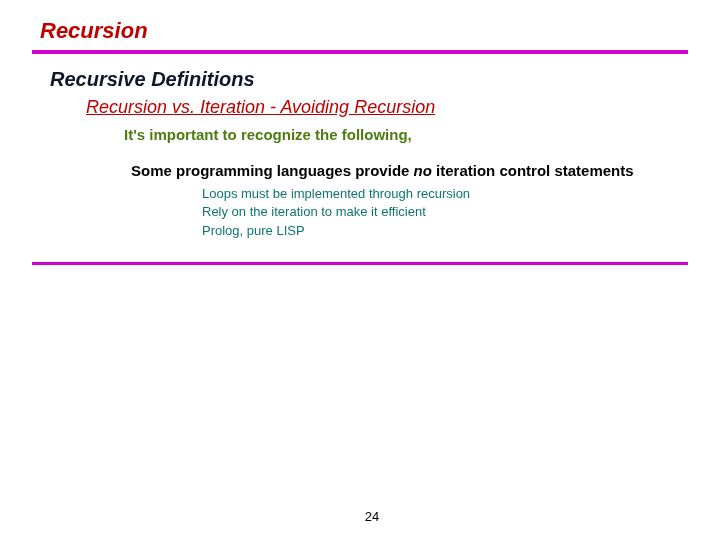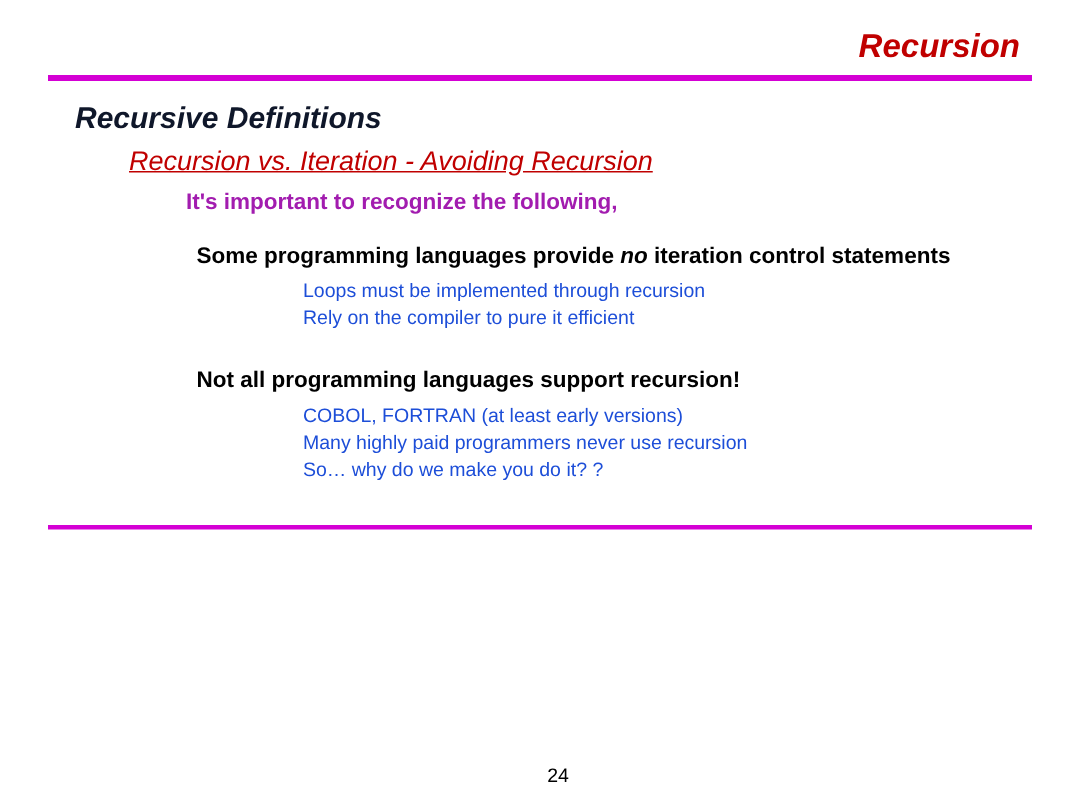--- a/index.html
+++ b/index.html
@@ -1,25 +1,25 @@
 <!DOCTYPE html>
 <html><head>
 <meta charset="utf-8">
 <style>
   * { box-sizing: border-box; margin: 0; padding: 0; }
   html, body { width: 720px; height: 540px; background: #fff; font-family: Arial, Helvetica, sans-serif; }
   .slide { width: 720px; height: 540px; position: relative; padding: 18px 40px 0 40px; }
-  .title { text-align: right; font-size: 22px; font-weight: bold; font-style: italic; color: #c00000; margin-bottom: 6px; }
+  .title { text-align: left; font-size: 22px; font-weight: bold; font-style: italic; color: #c00000; margin-bottom: 6px; }
   .hr-top { height: 4px; background: #d400d4; margin: 0 -8px 14px -8px; }
   .section { font-size: 20px; font-weight: bold; font-style: italic; color: #0f172a; margin-left: 10px; margin-bottom: 6px; }
   .subsection { font-size: 18px; font-style: italic; color: #c00000; margin-left: 46px; margin-bottom: 8px; text-decoration: underline; }
-  .lead { font-size: 15px; font-weight: bold; color: #a21caf; margin-left: 84px; margin-bottom: 18px; }
+  .lead { font-size: 15px; font-weight: bold; color: #4d7c0f; margin-left: 84px; margin-bottom: 18px; }
   .point { font-size: 15px; font-weight: bold; color: #000; margin-left: 91px; margin-right: 40px; line-height: 1.35; margin-bottom: 4px; }
   .point .em { font-style: italic; }
-  .sub { font-size: 13px; color: #1d4ed8; margin-left: 162px; line-height: 1.4; }
+  .sub { font-size: 13px; color: #0f766e; margin-left: 162px; line-height: 1.4; }
   .block1 { margin-bottom: 22px; }
   .block2 { margin-bottom: 28px; }
   .hr-bot { height: 3px; background: #d400d4; margin: 0 -8px 0 -8px; }
   .pagenum { position: absolute; bottom: 16px; left: 12px; width: 720px; text-align: center; font-size: 13px; color: #000; }
 </style>
 </head>
 <body>
 
 <div class="slide">
   <div class="title">Recursion</div>
@@ -28,25 +28,20 @@
   <div class="section">Recursive Definitions</div>
   <div class="subsection">Recursion vs. Iteration - Avoiding Recursion</div>
 
   <div class="lead">It's important to recognize the following,</div>
 
   <div class="block1">
     <div class="point">
       <span>Some programming languages provide </span><span class="em">no</span><span> iteration control statements</span>
     </div>
     <div class="sub">Loops must be implemented through recursion</div>
-    <div class="sub">Rely on the compiler to pure it efficient</div>
+    <div class="sub">Rely on the iteration to make it efficient</div>
+    <div class="sub">Prolog, pure LISP</div>
   </div>
 
-  <div class="block2">
-    <div class="point">Not all programming languages support recursion!</div>
-    <div class="sub">COBOL, FORTRAN (at least early versions)</div>
-    <div class="sub">Many highly paid programmers never use recursion</div>
-    <div class="sub">So… why do we make you do it? ?</div>
-  </div>
 
   <div class="hr-bot"></div>
   <div class="pagenum">24</div>
 </div>
 
 </body></html>

